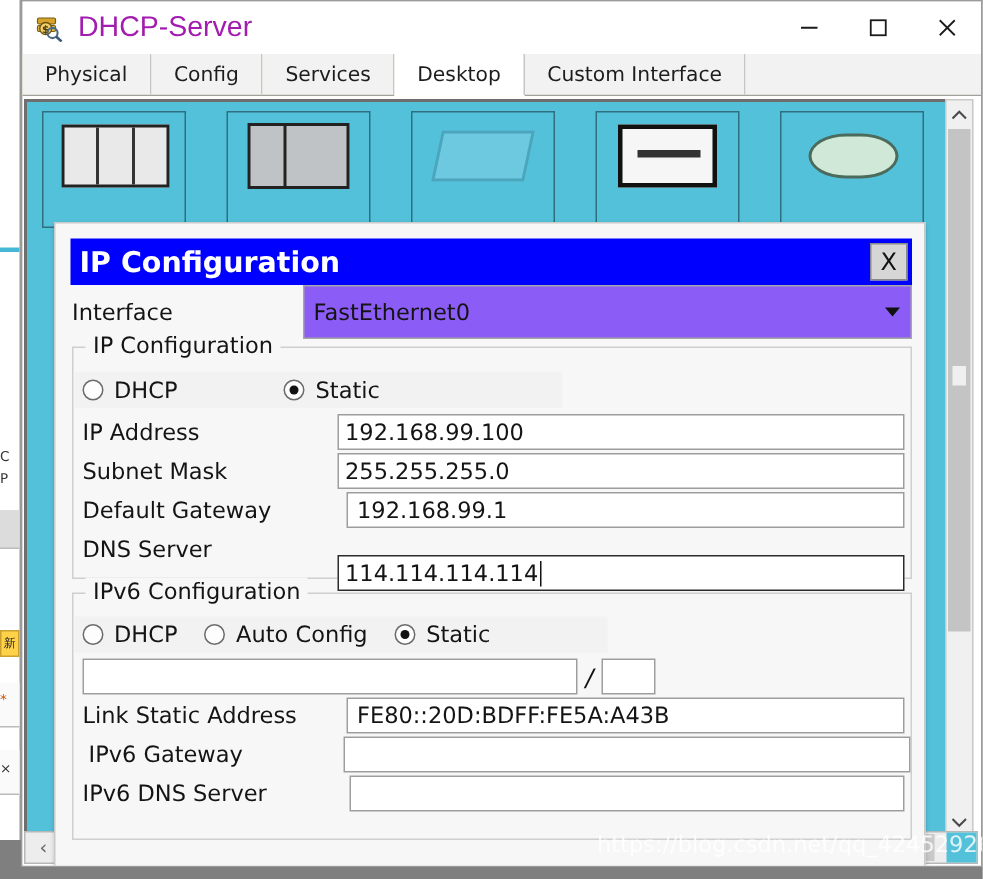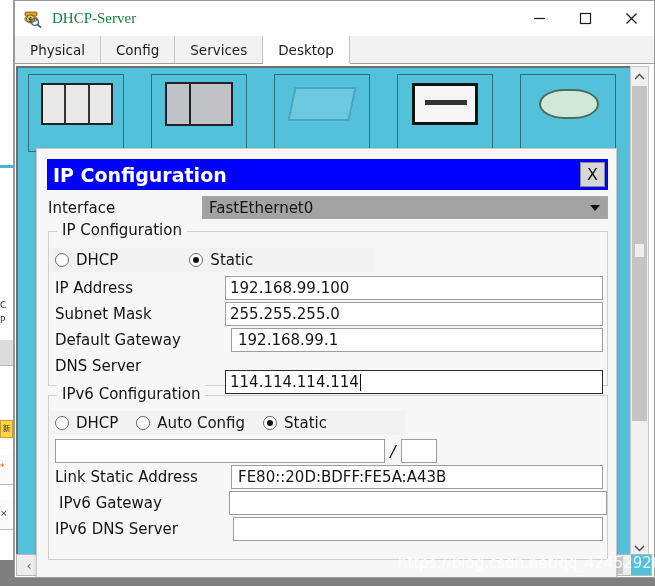--- a/index.html
+++ b/index.html
@@ -88,23 +88,23 @@
     align-items: center;
   }
   .title-icon {
     width: 18px; height: 18px;
     margin-left: 9px;
     position: relative;
     flex: 0 0 auto;
   }
   .title-text {
     margin-left: 10px;
-    font-size: 15px;
-    color: #15803d;
-    font-family: Liberation Serif, serif;
+    font-size: 19px;
+    color: #a21caf;
+    font-family: Liberation Sans, sans-serif;
   }
   .win-btns {
     position: absolute;
     right: 0; top: 0;
     height: 35px;
     display: flex;
   }
   .win-btn {
     width: 46px; height: 35px;
     display: flex; align-items: center; justify-content: center;
@@ -332,22 +332,22 @@
     width: 560px; height: 23px;
     display: flex; align-items: center;
   }
   .lbl-interface {
     width: 154px;
     font-size: 15px; color: #141414;
   }
   .combo {
     position: relative;
     flex: 1;
-    height: 23px;
-    background: #a3a3a3;
+    height: 36px;
+    background: #8b5cf6;
     border: 1px solid #a6a6a6;
     box-sizing: border-box;
     display: flex; align-items: center;
     cursor: default;
   }
   .combo-text { font-size: 15px; color: #141414; margin-left: 6px; }
   .combo-arrow {
     position: absolute; right: 7px; top: 50%;
     transform: translateY(-50%);
     width: 0; height: 0;
@@ -510,20 +510,23 @@
         </div>
       <div class="tab">
           <span>Config</span>
         </div>
       <div class="tab">
           <span>Services</span>
         </div>
       <div class="tab active">
           <span>Desktop</span>
         </div>
+      <div class="tab">
+          <span>Custom Interface</span>
+        </div>
       <div class="tabbar-filler"></div>
     </div>
 
     <div class="content">
 
       <div class="desk-outer">
         <div class="desk-icons">
           <div class="desk-tile">
               <div class="glyph-wins">
                 <i></i>

